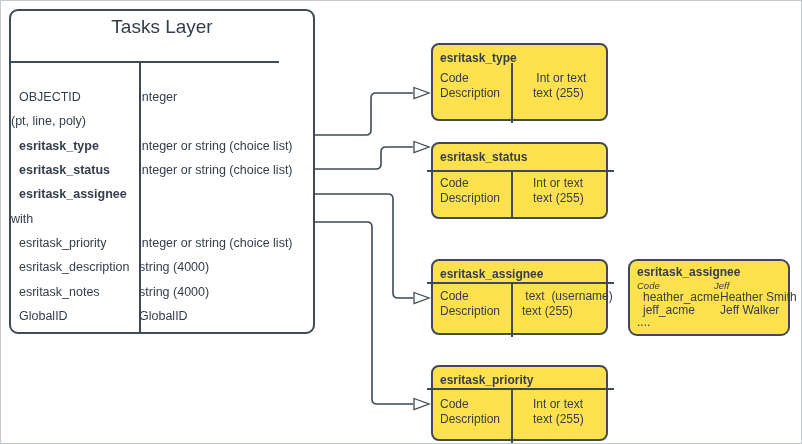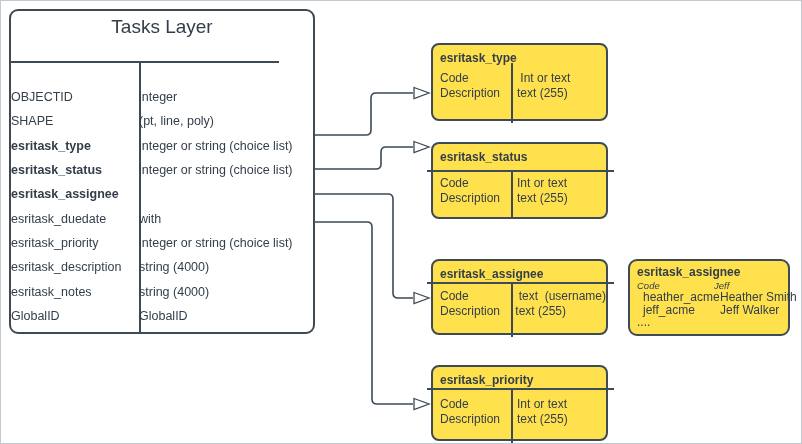--- a/index.html
+++ b/index.html
@@ -12,35 +12,35 @@
 
   
   .entity { position:absolute; left:8px; top:8px; width:306px; height:325px;
             background:#ffffff; border:2px solid #3e4a56; border-radius:9px; box-sizing:border-box; }
   .entity-title { position:absolute; top:0; left:0; right:0; height:32px;
                   display:flex; align-items:center; justify-content:center; font-size:19px; }
   .entity-hdiv { position:absolute; top:50px; left:0; width:268px; height:0; border-top:2px solid #3e4a56; }
   .entity-vdiv { position:absolute; top:50px; bottom:0; left:128px; width:0; border-left:2px solid #3e4a56; }
   .rows { position:absolute; top:74px; left:0; right:0; }
   .frow { display:flex; height:24.3px; align-items:center; font-size:12.5px; }
-  .frow .fname { width:128px; padding-left:0; box-sizing:border-box; white-space:pre; }
+  .frow .fname { width:128px; padding-left:8px; box-sizing:border-box; white-space:pre; }
   .frow .ftype { padding-left:0; white-space:pre; }
   .frow.bold .fname { font-weight:bold; }
 
   
   .domain { position:absolute; left:430px; width:177px; box-sizing:border-box;
             background:#ffe14d; border:2px solid #3e4a56; border-radius:8px; }
   .domain-title { position:absolute; top:0; left:0; right:0; padding:6px 0 0 7px;
                   font-size:12px; font-weight:bold; white-space:pre; }
   .domain-hdiv { position:absolute; left:-6px; right:-8px; height:0; border-top:2px solid #3e4a56; }
   .domain-vline { position:absolute; left:78px; width:0; border-left:2px solid #3e4a56; }
   .domain-body { position:absolute; left:0; right:0; display:flex; font-size:12px; line-height:15px; }
   .domain-body div { white-space:pre; }
   .dleft  { width:78px; padding-left:7px; box-sizing:border-box; }
-  .dright { padding-left:6px; }
+  .dright { padding-left:22px; }
 
   
   .cvd { position:absolute; left:627px; top:258px; width:162px; height:77px; box-sizing:border-box;
          background:#ffe14d; border:2px solid #3e4a56; border-radius:9px; padding:4px 0 0 7px; }
   .cvd-title { font-size:12px; font-weight:bold; line-height:15px; white-space:pre; }
   .cvd-grid { display:grid; grid-template-columns:77px auto; }
   .cvd-grid .hdr { font-style:italic; font-size:9.5px; line-height:11px; white-space:pre; }
   .cvd-grid .cell { font-size:12px; line-height:12.5px; white-space:pre;margin-left:6px; }
   .cvd-more { font-size:12px; line-height:13px; white-space:pre; }
   .cvd-caption { position:absolute; left:627px; top:341px; width:162px; text-align:center;
@@ -65,36 +65,34 @@
   <div class="entity">
     <div class="entity-title">Tasks Layer</div>
     <div class="entity-hdiv"></div>
     <div class="entity-vdiv"></div>
     <div class="rows">
       <div class="frow">
           <div class="fname">OBJECTID</div>
           <div class="ftype">integer</div>
         </div>
       <div class="frow">
-          <div class="fname">SHAPE</div>
           <div class="ftype">(pt, line, poly)</div>
         </div>
       <div class="frow bold">
           <div class="fname">esritask_type</div>
           <div class="ftype">integer or string (choice list)</div>
         </div>
       <div class="frow bold">
           <div class="fname">esritask_status</div>
           <div class="ftype">integer or string (choice list)</div>
         </div>
       <div class="frow bold">
           <div class="fname">esritask_assignee</div>
         </div>
       <div class="frow">
-          <div class="fname">esritask_duedate</div>
           <div class="ftype">with</div>
         </div>
       <div class="frow">
           <div class="fname">esritask_priority</div>
           <div class="ftype">integer or string (choice list)</div>
         </div>
       <div class="frow">
           <div class="fname">esritask_description</div>
           <div class="ftype">string (4000)</div>
         </div>

